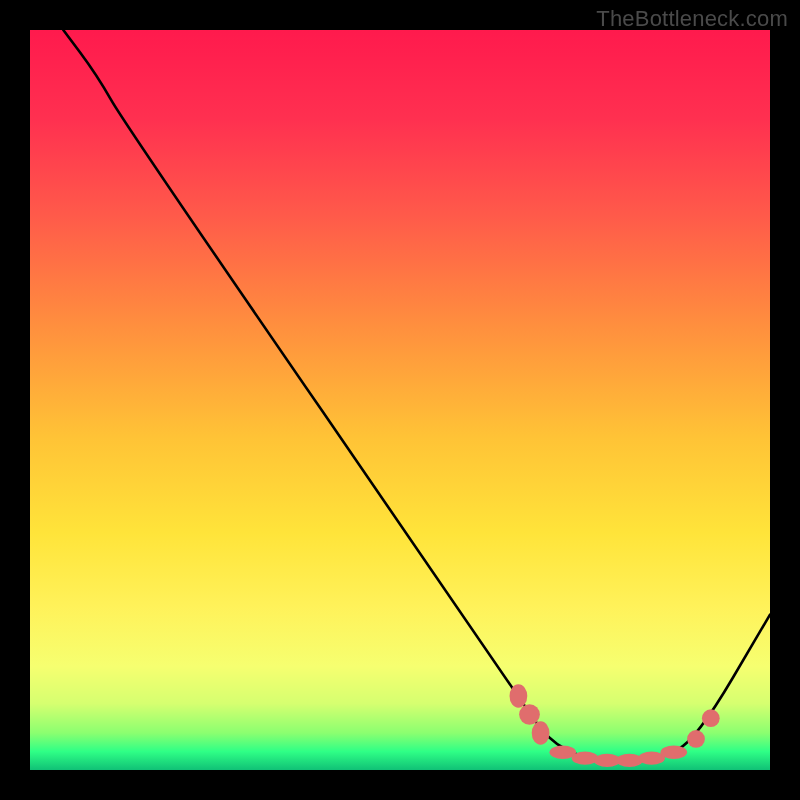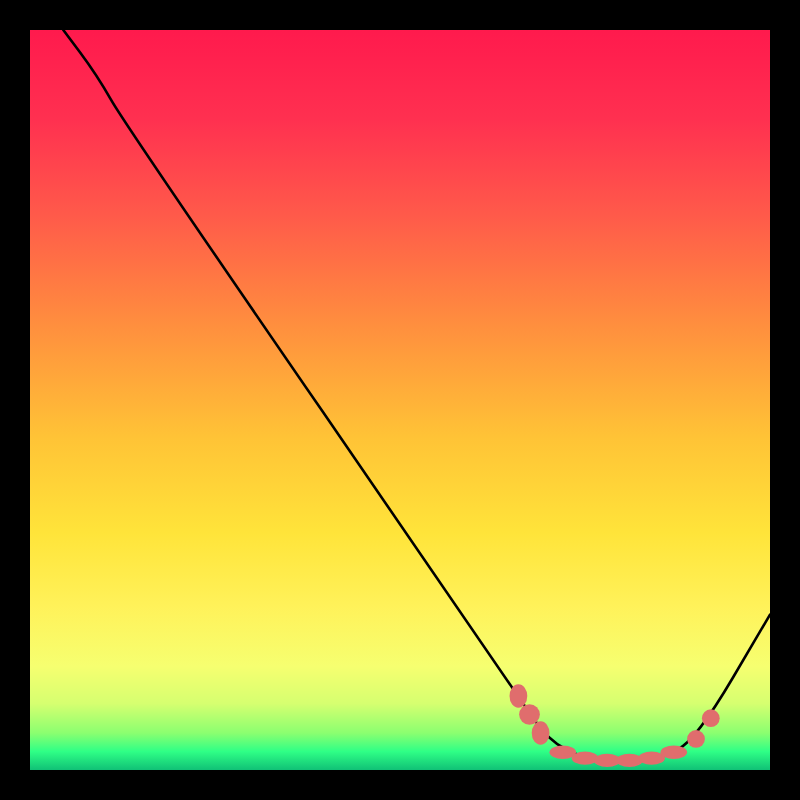--- a/index.html
+++ b/index.html
@@ -85,13 +85,14 @@
           <ellipse cx="75" cy="98.4" rx="1.8" ry="0.9" fill="#e06d6d"></ellipse>
           <ellipse cx="78" cy="98.7" rx="1.8" ry="0.9" fill="#e06d6d"></ellipse>
           <ellipse cx="81" cy="98.7" rx="1.8" ry="0.9" fill="#e06d6d"></ellipse>
           <ellipse cx="84" cy="98.4" rx="1.8" ry="0.9" fill="#e06d6d"></ellipse>
           <ellipse cx="87" cy="97.6" rx="1.8" ry="0.9" fill="#e06d6d"></ellipse>
           <ellipse cx="90" cy="95.8" rx="1.2" ry="1.2" fill="#e06d6d"></ellipse>
           <ellipse cx="92" cy="93" rx="1.2" ry="1.2" fill="#e06d6d"></ellipse>
         </g>
     </svg>
   </div>
+  <div class="watermark">TheBottleneck.com</div>
 </div>
 
 </body></html>

